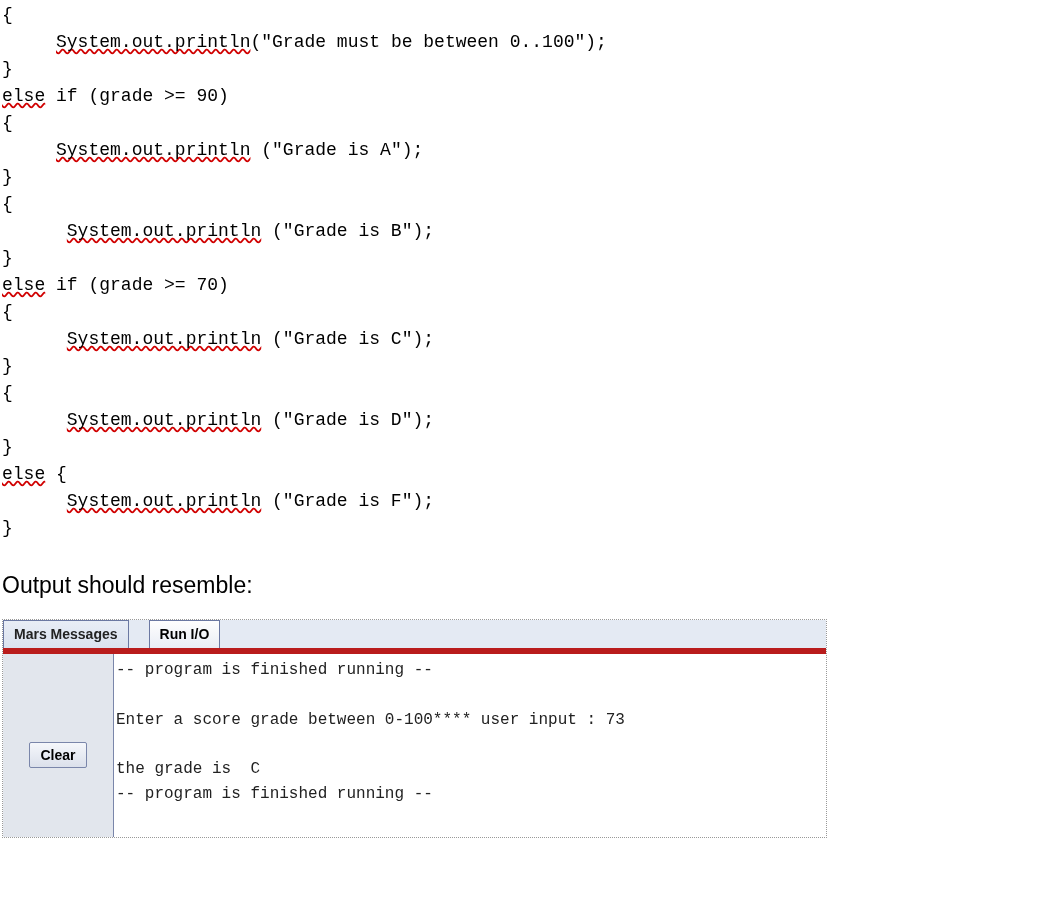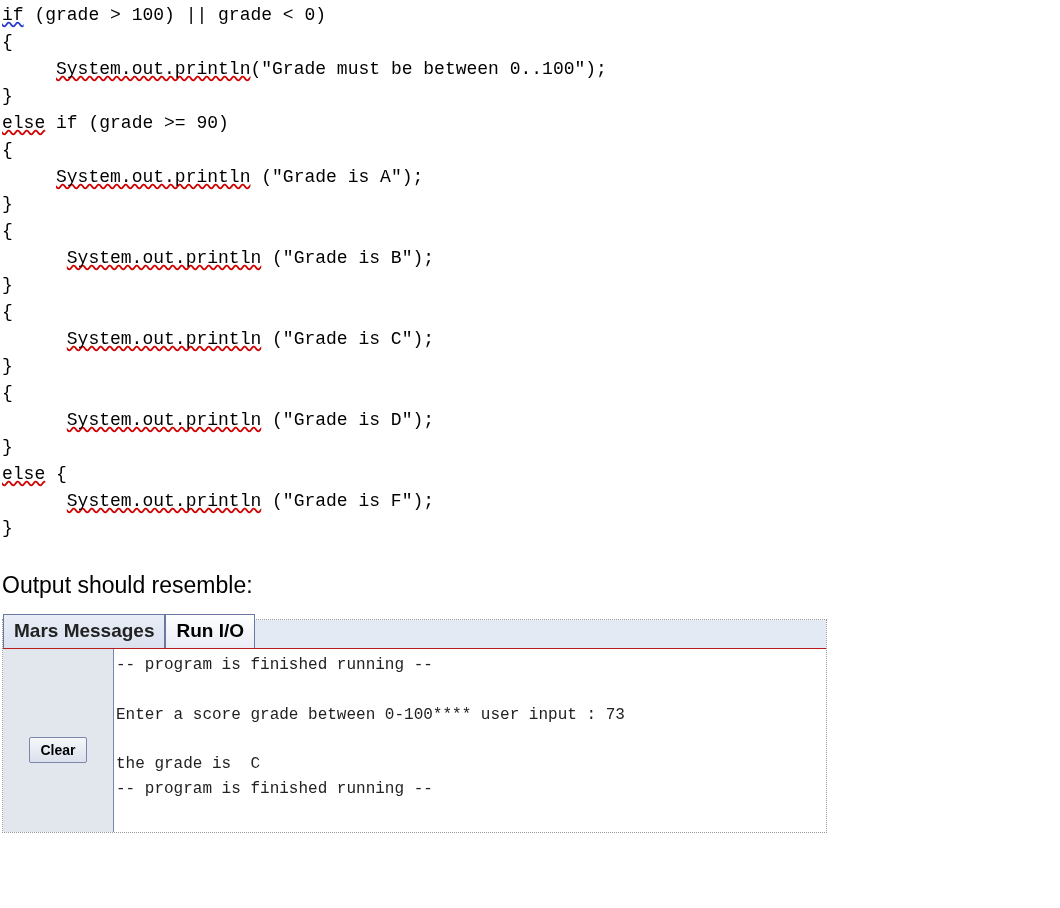--- a/index.html
+++ b/index.html
@@ -36,25 +36,26 @@
       margin: 6px 2px 0 2px;
       border: 1px dotted #999;
       border-top: 1px dotted #999;
       width: 825px;
       box-sizing: border-box;
     }
     .tabs-row {
       display: flex;
       align-items: flex-end;
       background: #e4eaf3;
-      border-bottom: 1px solid #b91c1c;
+      border-bottom: 6px solid #b91c1c;
       height: 28px;
       font-family: Arial, sans-serif;
-      font-size: 19px;
+      font-size: 14px;
       font-weight: bold;
+      gap: 20px;
     }
     .tab {
       padding: 5px 10px 6px 10px;
       border: 1px solid #6b78a2;
       border-bottom: none;
       background: linear-gradient(#e8edf6, #dbe2ef);
       margin-right: 0;
     }
     .tab.active {
       background: linear-gradient(#fefefe, #e9edf5);
@@ -95,31 +96,31 @@
       color: #222;
       padding: 4px 6px 30px 2px;
       line-height: 1.55;
       white-space: pre;
     }
   </style>
 </head>
 <body>
 
 <div class="code-block">
-  <div class="code-line"><span class="underline-blue">if</span><span> (grade &gt; 100) || grade &lt; 0)</span></div>
   <div class="code-line">{</div>
   <div class="code-line"><span>     </span><span class="underline-red">System.out.println</span><span>("Grade must be between 0..100");</span></div>
   <div class="code-line">}</div>
   <div class="code-line"><span class="underline-red">else</span><span> if (grade &gt;= 90)</span></div>
   <div class="code-line">{</div>
   <div class="code-line"><span>     </span><span class="underline-red">System.out.println</span><span> ("Grade is A");</span></div>
   <div class="code-line">}</div>
   <div class="code-line">{</div>
   <div class="code-line"><span>      </span><span class="underline-red">System.out.println</span><span> ("Grade is B");</span></div>
   <div class="code-line">}</div>
+  <div class="code-line"><span class="underline-red">else</span><span> if (grade &gt;= 70)</span></div>
   <div class="code-line">{</div>
   <div class="code-line"><span>      </span><span class="underline-red">System.out.println</span><span> ("Grade is C");</span></div>
   <div class="code-line">}</div>
   <div class="code-line">{</div>
   <div class="code-line"><span>      </span><span class="underline-red">System.out.println</span><span> ("Grade is D");</span></div>
   <div class="code-line">}</div>
   <div class="code-line"><span class="underline-red">else</span><span> {</span></div>
   <div class="code-line"><span>      </span><span class="underline-red">System.out.println</span><span> ("Grade is F");</span></div>
   <div class="code-line">}</div>
 </div>

